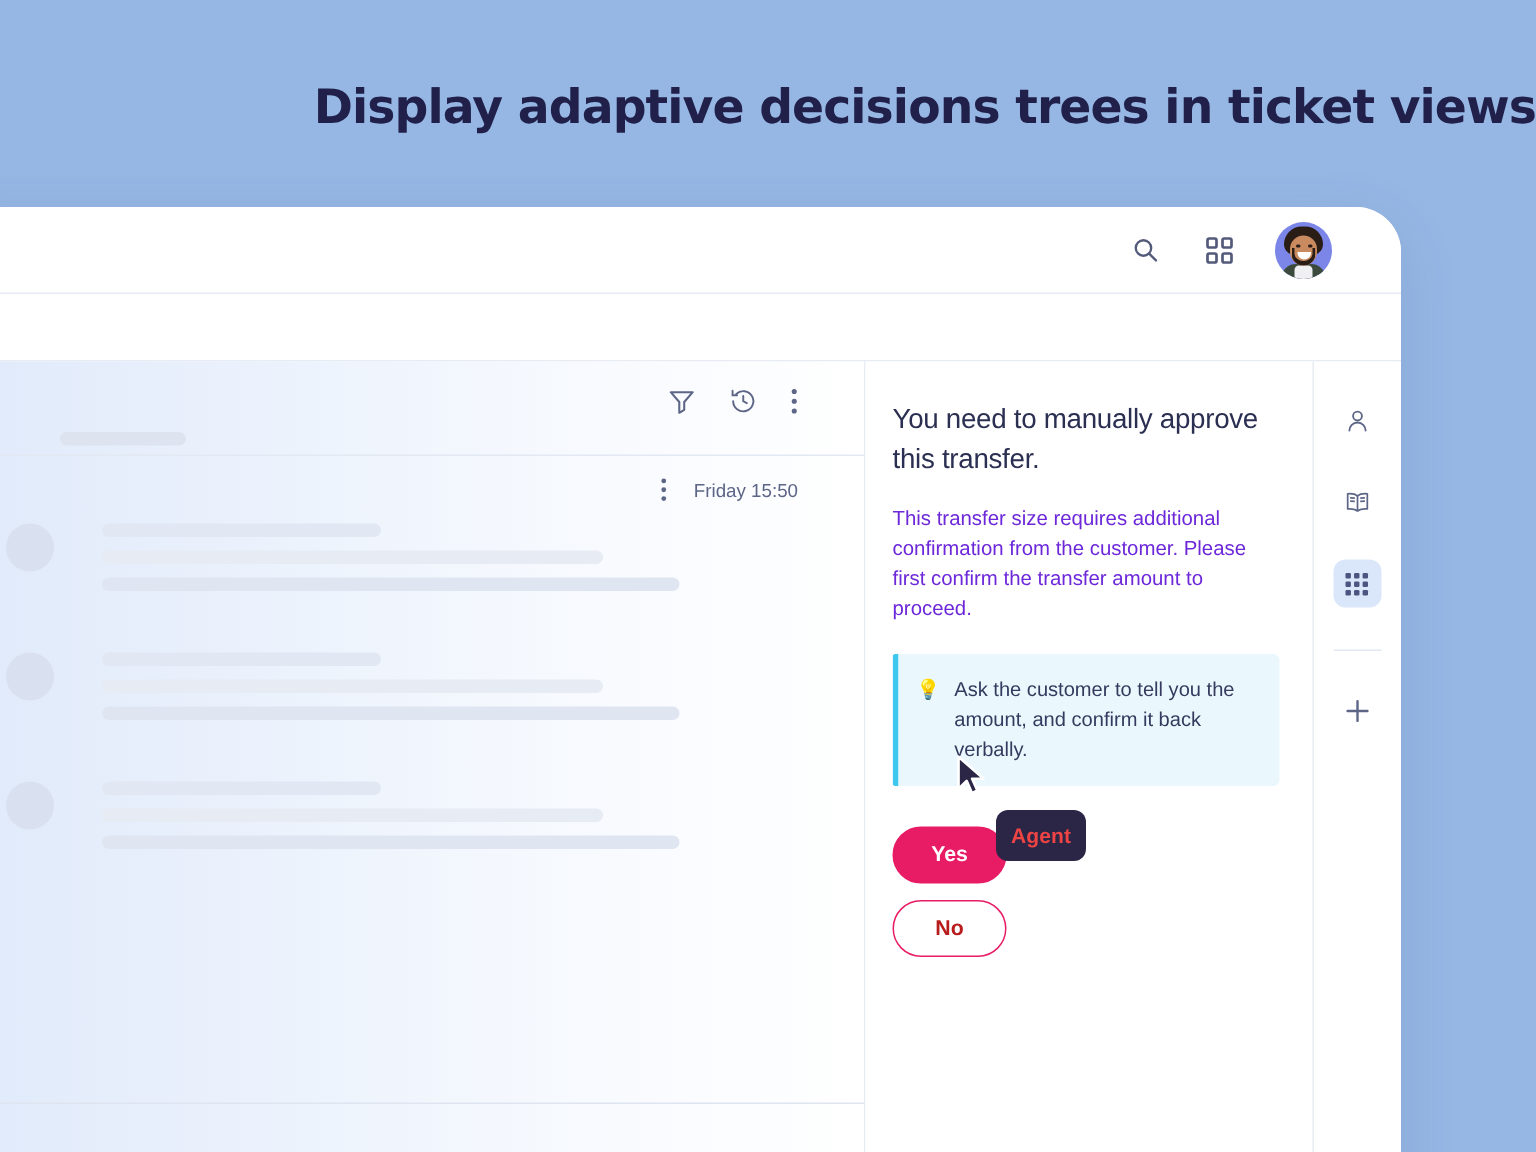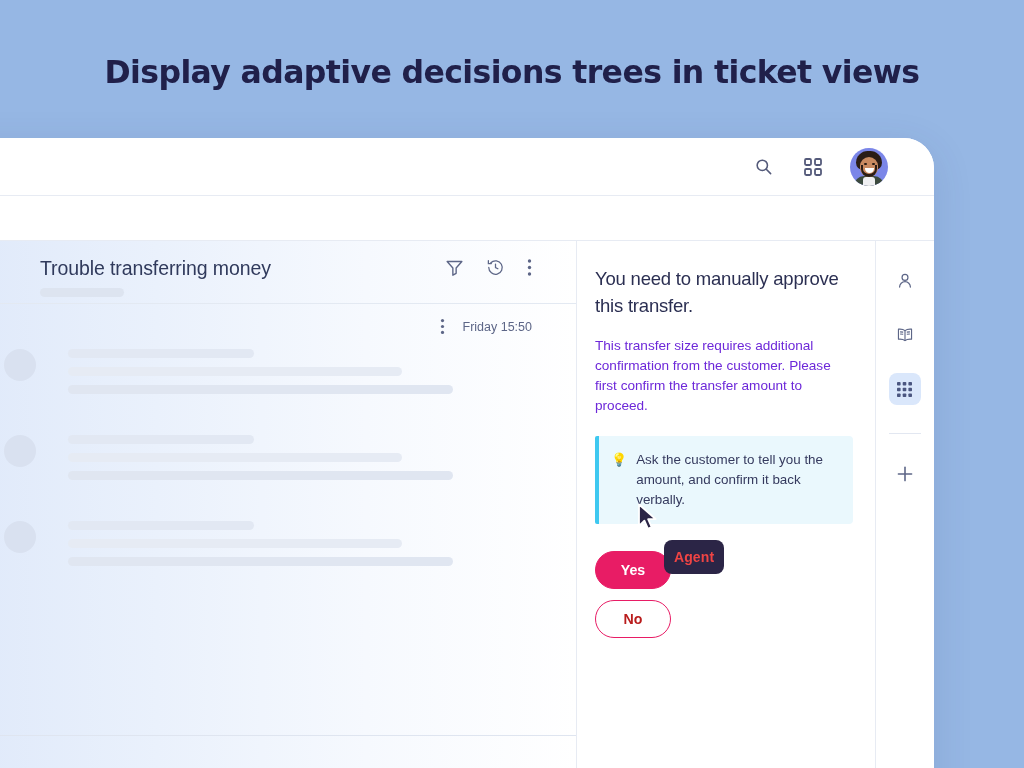--- a/index.html
+++ b/index.html
@@ -17,21 +17,21 @@
     width: 1024px;
     height: 768px;
     background: #96b7e4;
   }
 
   #headline {
     position: absolute;
     top: 54px;
     left: 0;
     width: 1024px;
-    text-align: center;
+    text-align: right;
     font-size: 31.5px;
     font-weight: 700;
     letter-spacing: -0.6px;
     color: #20204a;
     font-family: "DejaVu Sans", sans-serif;
   }
 
   
   #app-card {
     position: absolute;
@@ -413,21 +413,20 @@
       </div>
     </div>
 
     <div class="subbar"></div>
 
     <div class="content-row">
 
       <div class="ticket-pane">
 
         <div class="ticket-head">
-          <div class="ticket-title">Trouble transferring money</div>
           <div class="ticket-sub-skel"></div>
           <div class="ticket-head-actions">
             <span class="ic">
               <svg width="19" height="19" viewBox="0 0 22 22" fill="none" stroke="currentColor" stroke-width="1.6" stroke-linejoin="round">
                 <path d="M2.5 4h17l-6.6 7.6v6.1l-3.8 2.2v-8.3z"></path>
               </svg>
             </span>
             <span class="ic">
               <svg width="19" height="19" viewBox="0 0 24 24" fill="none" stroke="currentColor" stroke-width="1.6" stroke-linecap="round">
                 <path d="M3.5 12a8.5 8.5 0 1 0 2.6-6.1"></path>

